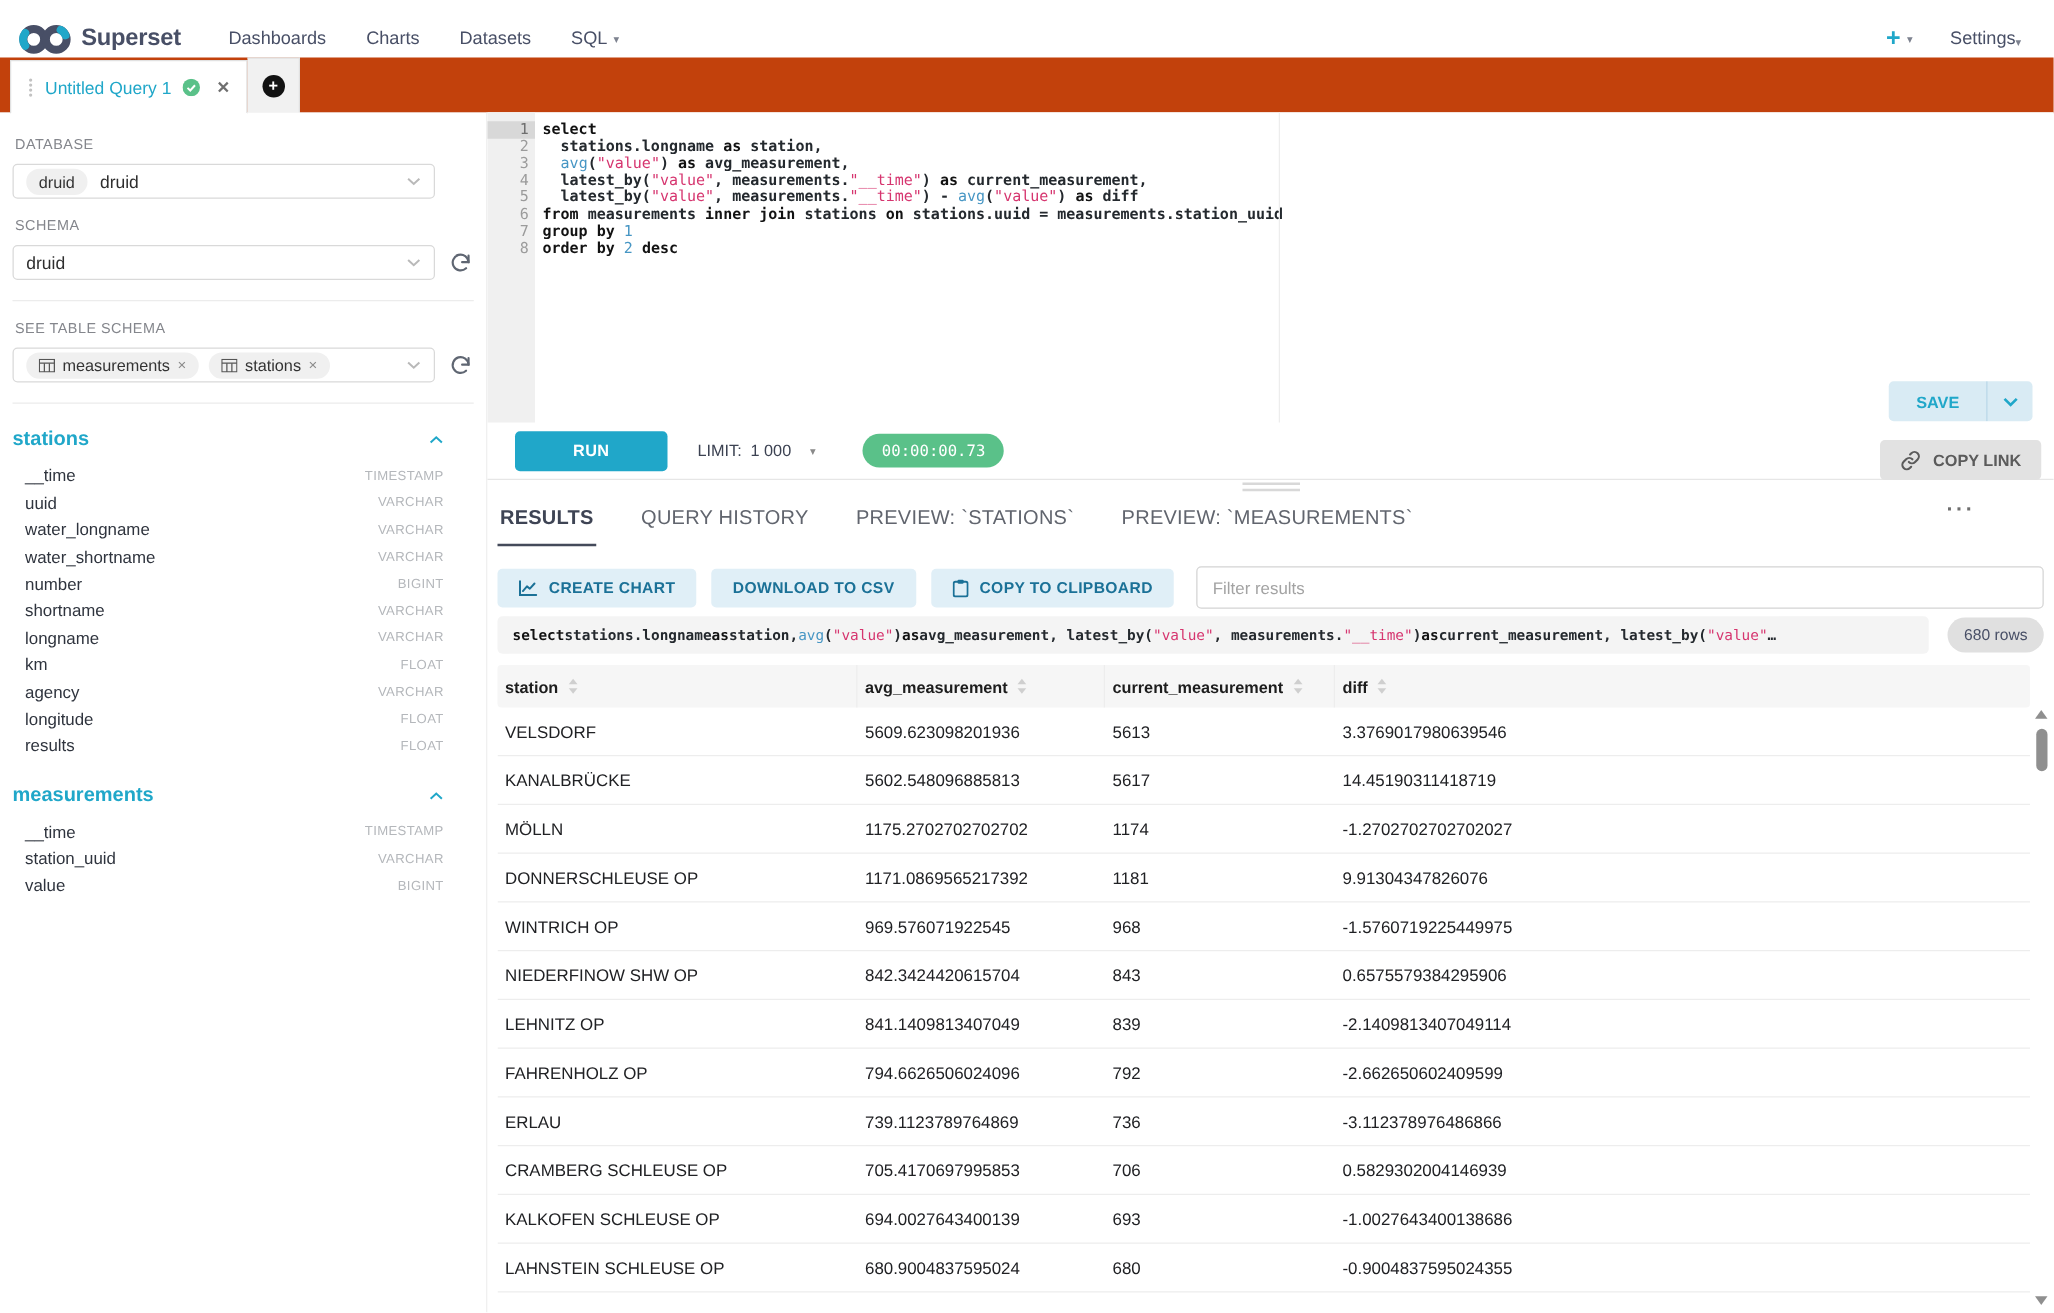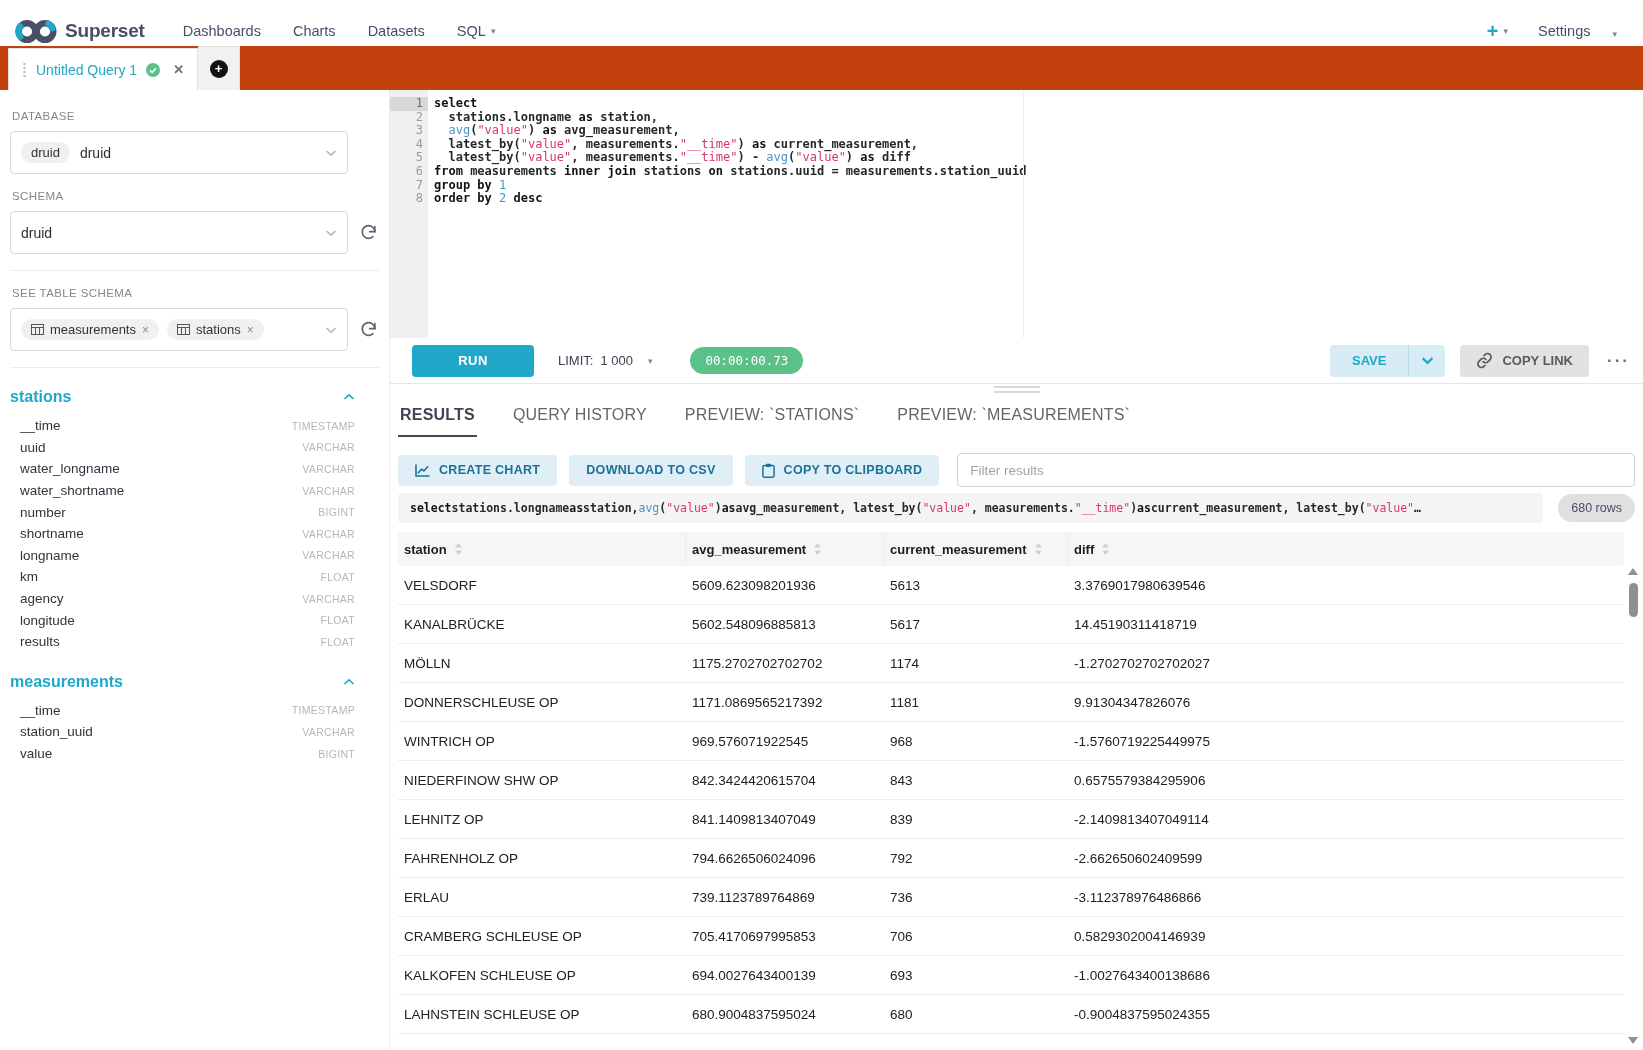--- a/index.html
+++ b/index.html
@@ -9,35 +9,35 @@
   
   .navbar{position:absolute;top:0;left:0;right:0;height:46px;display:flex;align-items:center;padding:16px 26px 0 14px;box-sizing:border-box;background:#fff;}
   .brand{display:flex;align-items:center;gap:7px;margin-right:38px;}
   .brand-name{font-size:19px;font-weight:bold;color:#484f66;letter-spacing:-.2px;}
   .nav-items{display:flex;gap:32px;}
   .nav-item{font-size:14.5px;color:#484f66;display:flex;align-items:center;gap:5px;cursor:pointer;}
   .mini-caret{font-size:9px;color:#7d828f;}
   .nav-right{margin-left:auto;display:flex;align-items:center;gap:30px;}
   .plus-menu{display:flex;align-items:center;gap:5px;}
   .plus-glyph{color:#20a7c9;font-size:20px;font-weight:bold;line-height:1;}
-  .settings-menu{display:flex;align-items:flex-end;gap:22px;font-size:14.5px;color:#484f66;}
+  .settings-menu{display:flex;align-items:flex-end;gap:0;font-size:14.5px;color:#484f66;}
 
   
   .tabbar{position:absolute;top:46px;left:0;right:0;height:44px;background:#c2410c;border-bottom:1px solid #e1e1e1;display:flex;align-items:flex-end;box-sizing:content-box;}
   .tab{position:relative;z-index:2;height:43px;margin-left:8px;margin-bottom:-1px;background:#fff;border:1px solid #e1e1e1;border-bottom:1px solid #fff;display:flex;align-items:center;gap:9px;padding:0 13px;box-sizing:border-box;}
   .tab-label{color:#20a7c9;font-size:14px;}
   .tab-close{color:#6f6f6f;font-size:13px;font-weight:bold;margin-left:4px;cursor:pointer;}
   .add-tab{height:43px;width:41px;margin-bottom:-1px;background:#f1f1f1;border:1px solid #e1e1e1;border-left:none;display:flex;align-items:center;justify-content:center;cursor:pointer;}
   .add-circle{width:18px;height:18px;border-radius:50%;background:#121212;color:#fff;font-size:13px;font-weight:bold;display:flex;align-items:center;justify-content:center;line-height:1;}
 
   
   .sidebar{position:absolute;top:90px;left:0;width:390px;bottom:0;background:#fff;border-right:1px solid #ececec;box-sizing:border-box;padding:16px 10px 0 10px;overflow:hidden;}
   .side-label{font-size:11.5px;color:#84868c;letter-spacing:.4px;margin:4px 0 9px 2px;}
   .select-row{display:flex;align-items:center;gap:9px;margin-bottom:4px;}
-  .select{flex:1;height:43px;border:1px solid #d9d9d9;border-radius:4px;display:flex;align-items:center;padding:0 10px;gap:10px;background:#fff;box-sizing:border-box;cursor:pointer;}
+  .select{flex:1;height:28px;border:1px solid #d9d9d9;border-radius:4px;display:flex;align-items:center;padding:0 10px;gap:10px;background:#fff;box-sizing:border-box;cursor:pointer;}
   .tag{background:#f0f0f0;border-radius:12px;padding:3px 10px;font-size:13px;color:#333;display:flex;align-items:center;gap:6px;white-space:nowrap;}
   .tag .tag-x{color:#8a8a8a;font-size:12px;cursor:pointer;}
   .select-value{font-size:14px;color:#2e2e2e;}
   .sel-caret{margin-left:auto;display:flex;}
   .refresh-btn{width:22px;display:flex;justify-content:center;cursor:pointer;}
   .divider{border-top:1px solid #ececec;margin:16px 0 0 0;}
   .schema-section-header{display:flex;align-items:center;justify-content:space-between;margin:20px 2px 9px 0;cursor:pointer;}
   .schema-title{color:#20a7c9;font-size:16px;font-weight:bold;}
   .chev-up{margin-right:22px;display:flex;}
   .col-row{display:flex;justify-content:space-between;align-items:center;height:21.6px;padding:0 24px 0 10px;}
@@ -60,21 +60,21 @@
   .tok-num{color:#4796c4;}
   .tok-str{color:#d6356f;}
   .ruler{position:absolute;left:595px;top:0;bottom:0;width:1px;background:#ededed;}
 
   
   .toolbar{position:absolute;top:248px;left:0;right:0;height:46px;border-bottom:1px solid #e6e6e6;display:flex;align-items:center;padding:0 10px 0 22px;box-sizing:border-box;}
   .run-btn{width:122px;height:32px;background:#20a7c9;color:#fff;font-weight:bold;font-size:13px;letter-spacing:.4px;border:none;border-radius:4px;display:flex;align-items:center;justify-content:center;cursor:pointer;font-family:inherit;}
   .limit{margin-left:24px;display:flex;align-items:center;gap:7px;font-size:13px;color:#3c4252;cursor:pointer;}
   .limit-caret{font-size:9px;color:#8a8a8a;margin-left:8px;}
   .timer{margin-left:38px;background:#5ac189;color:#fff;font:12.5px "DejaVu Sans Mono",monospace;padding:6px 15px;border-radius:15px;}
-  .toolbar-right{margin-left:auto;display:flex;align-items:center;gap:15px;}
+  .toolbar-right{margin-left:auto;display:flex;align-items:center;gap:15px;flex-direction:column;}
   .save-split{display:flex;height:32px;border-radius:4px;overflow:hidden;background:#d9ebf4;cursor:pointer;}
   .save-main{padding:0 22px;color:#20a7c9;font-weight:bold;font-size:13px;display:flex;align-items:center;border-right:1px solid #b9d7e8;}
   .save-caret{width:36px;display:flex;align-items:center;justify-content:center;}
   .copy-link{height:32px;background:#e2e2e2;border-radius:4px;display:flex;align-items:center;gap:9px;padding:0 16px;color:#5b5b5b;font-weight:bold;font-size:13px;cursor:pointer;}
   .more-btn{color:#6e6e6e;font-weight:bold;font-size:17px;letter-spacing:2px;cursor:pointer;padding:0 3px;line-height:1;}
 
   
   .splitter{position:absolute;top:296px;left:50%;transform:translateX(-50%);display:flex;flex-direction:column;gap:3px;cursor:row-resize;}
   .splitter span{display:block;width:46px;height:2px;background:#d8d8d8;}
 

